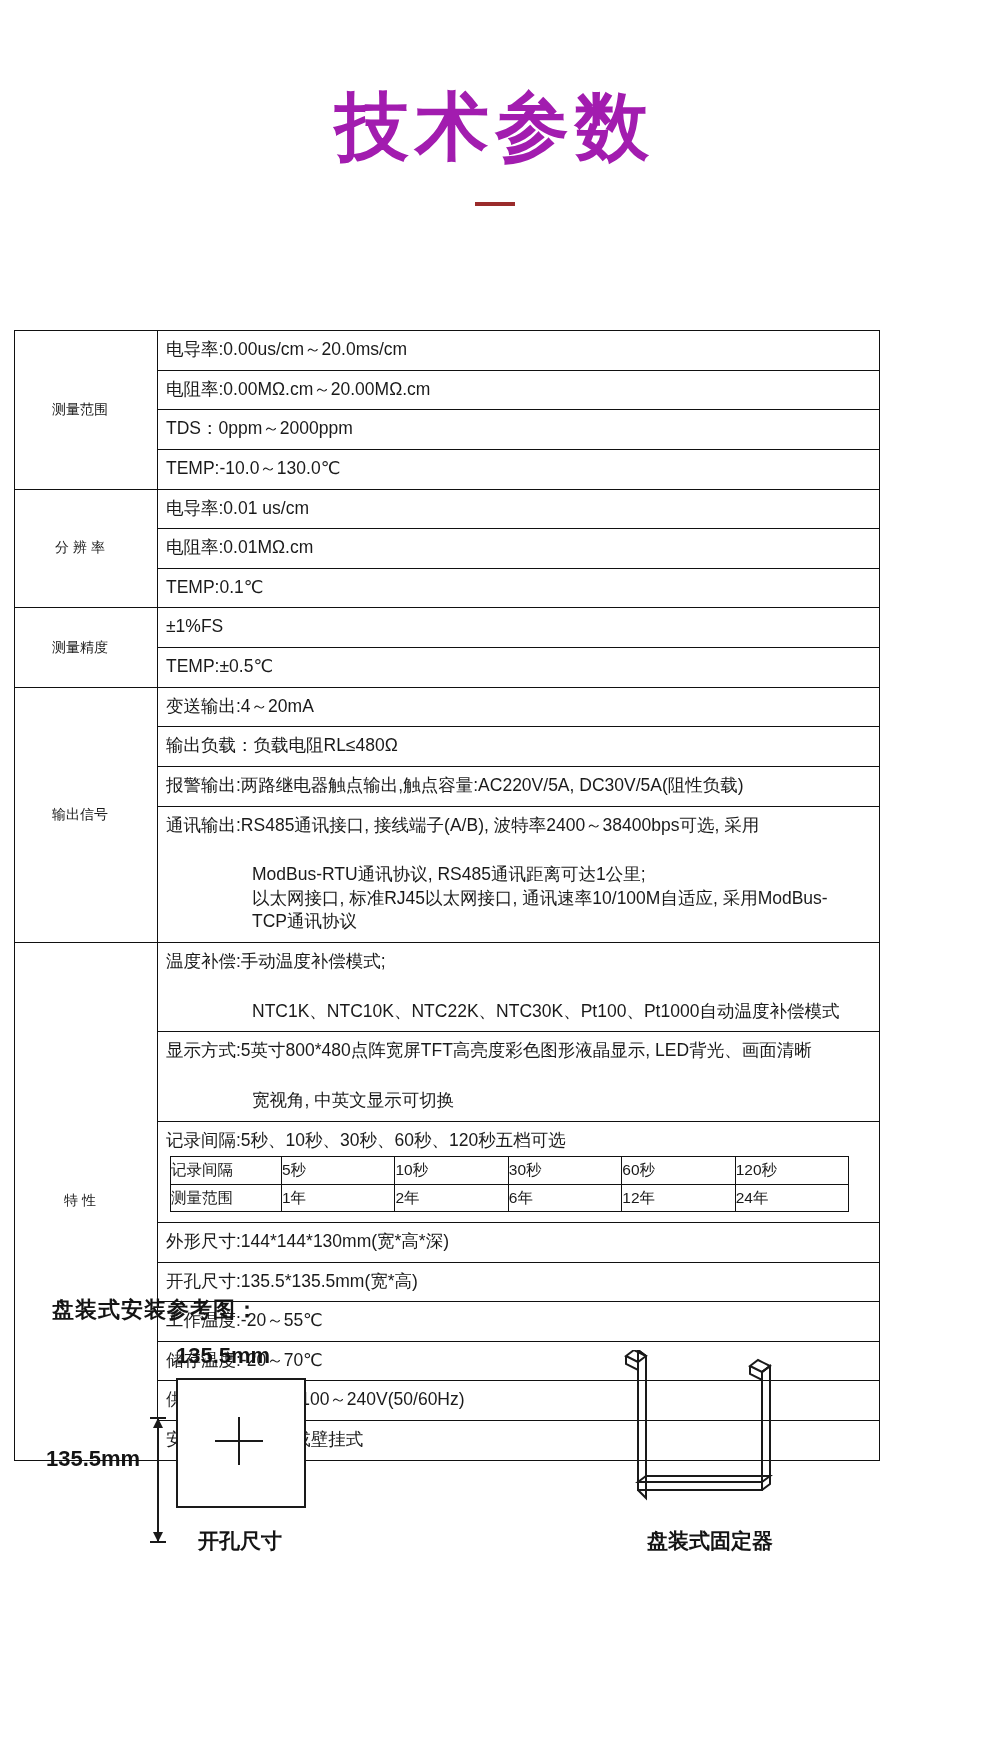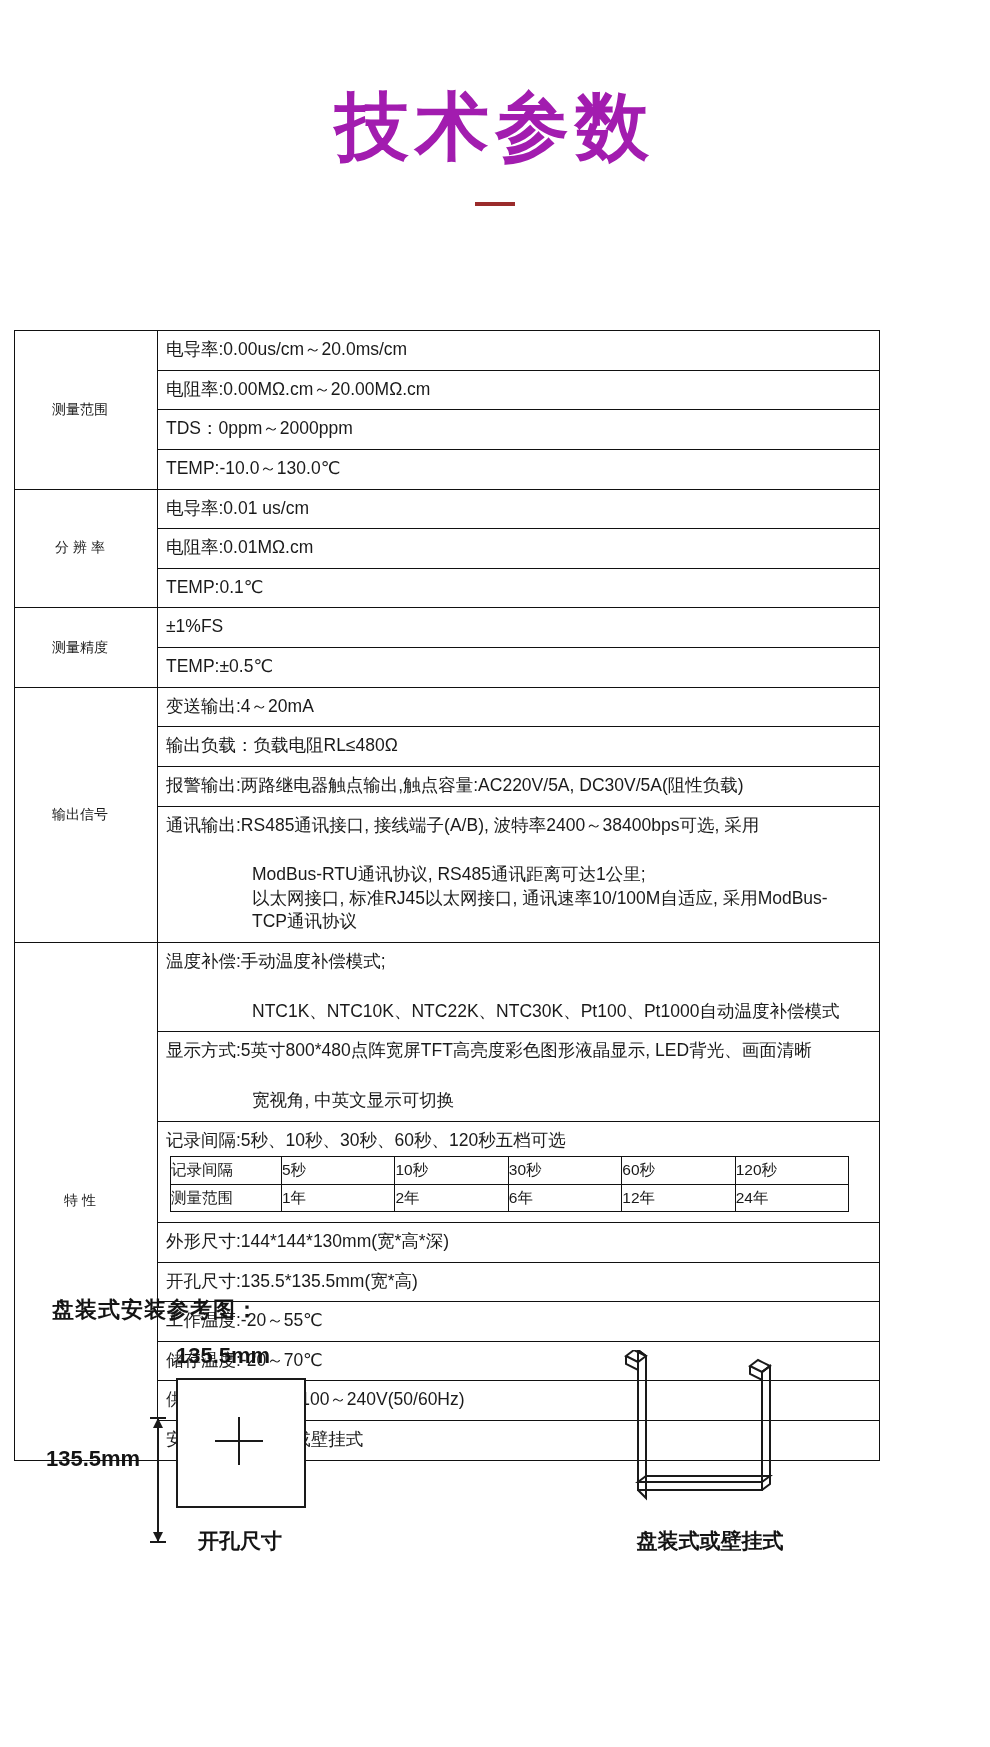--- a/index.html
+++ b/index.html
@@ -342,14 +342,14 @@
     <path d="M162 132 L162 22 L170 16 L170 126" fill="none" stroke="#1a1a1a" stroke-width="2"></path>
     <line x1="162" y1="22" x2="170" y2="16" stroke="#1a1a1a" stroke-width="2"></line>
 
     <path d="M150 16 L158 10 L170 16 L162 22 Z" fill="none" stroke="#1a1a1a" stroke-width="2"></path>
     <path d="M150 16 L150 24 L162 30 L162 22" fill="none" stroke="#1a1a1a" stroke-width="2"></path>
 
     <path d="M26 6 L34 0 L46 6 L38 12 Z" fill="none" stroke="#1a1a1a" stroke-width="2"></path>
     <path d="M26 6 L26 14 L38 20 L38 12" fill="none" stroke="#1a1a1a" stroke-width="2"></path>
   </svg>
 
-  <div class="caption-right">盘装式或壁挂式</div>
+  <div class="caption-right">盘装式固定器</div>
 </div>
 
 </body></html>

